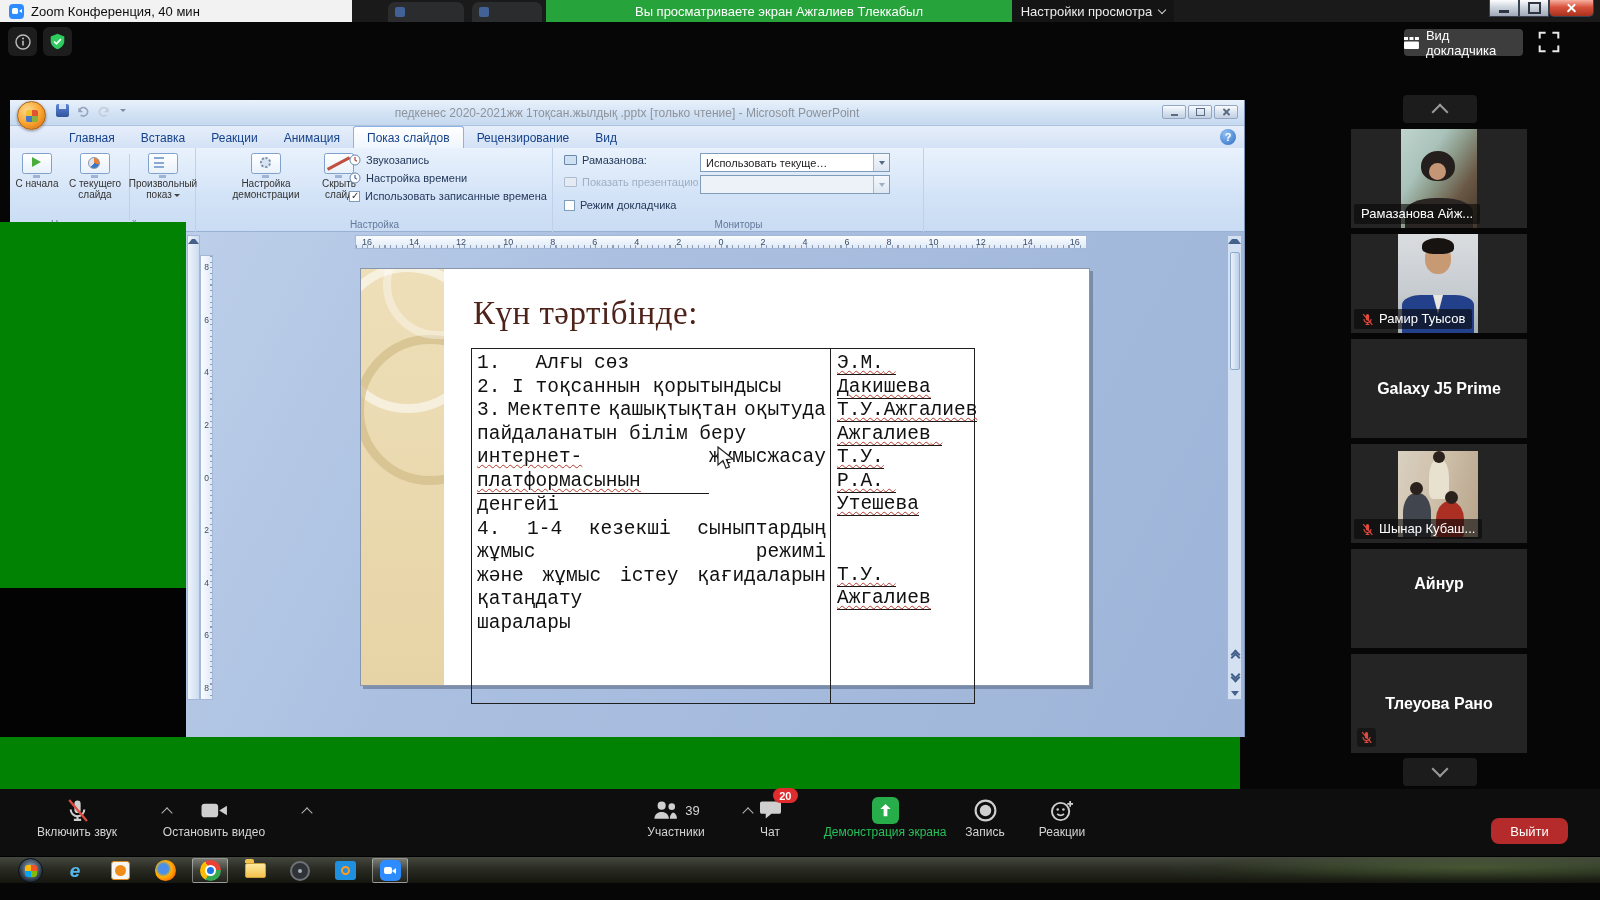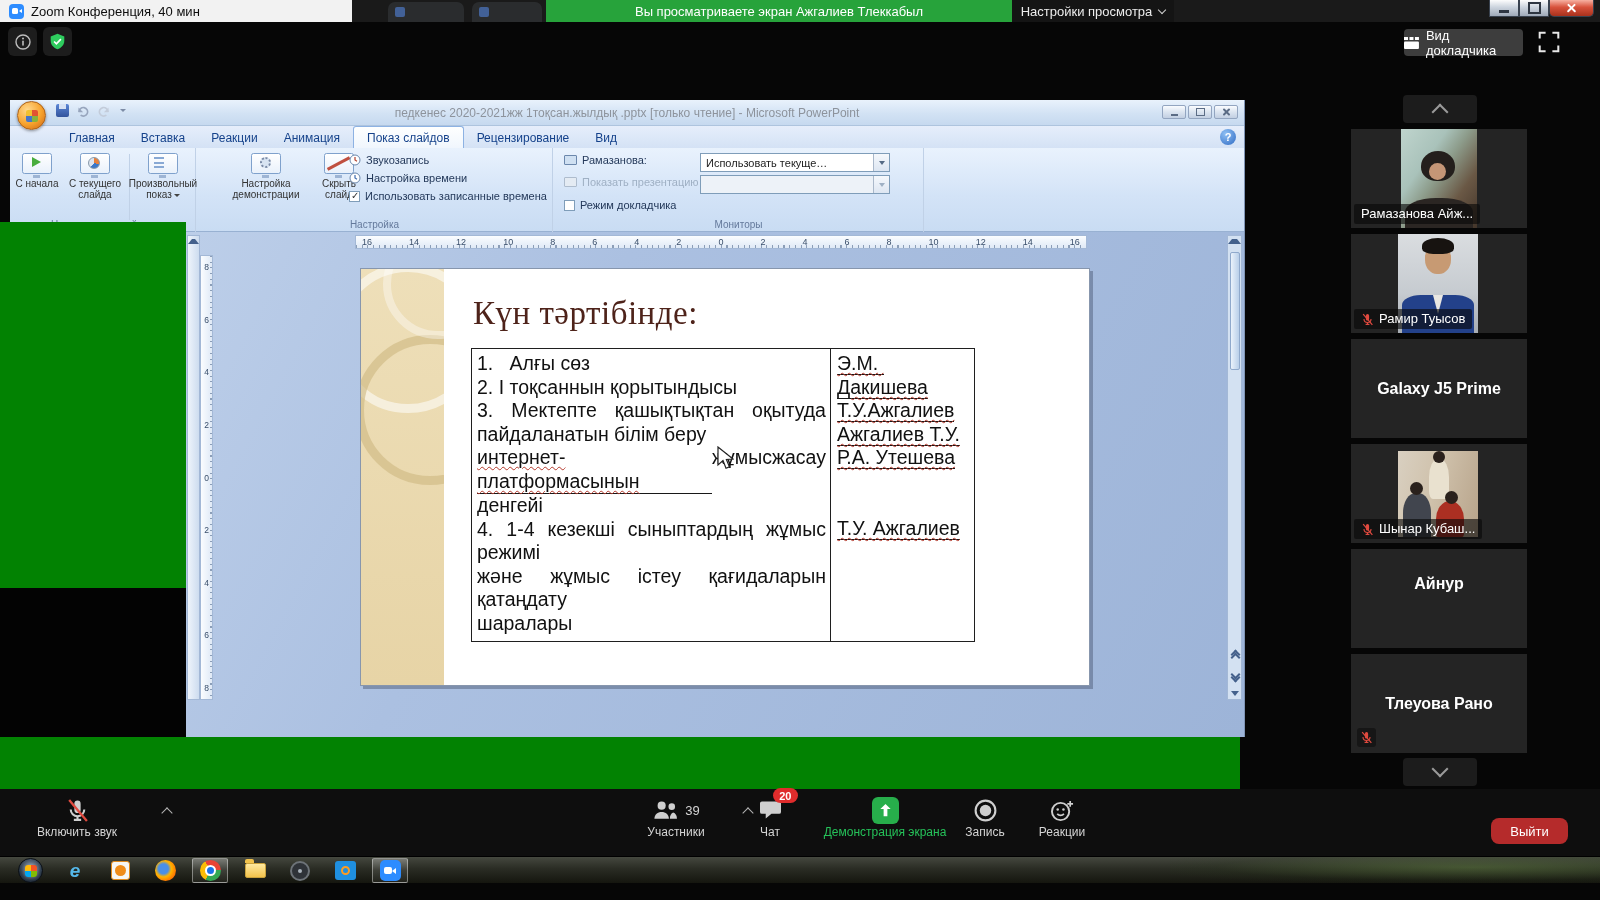--- a/index.html
+++ b/index.html
@@ -82,21 +82,21 @@
 .sthumb{position:absolute;left:1.5px;top:16px;width:10px;height:118px;background:linear-gradient(90deg,#eaf2fb,#b9cfe9);border:1px solid #8fa9cc;border-radius:2px}
 .dchev{width:7px;height:7px;border-right:2px solid #44618c;border-bottom:2px solid #44618c}
 .du{transform:rotate(-135deg);margin-bottom:-4px}.dd{transform:rotate(45deg);margin-top:-4px}
 .snavb{position:absolute;left:1px;width:12px;display:flex;flex-direction:column;align-items:center}
 
 
 .slide{position:absolute;left:350px;top:168px;width:730px;height:418px;background:#fff;border:1px solid #8796ad;box-shadow:3px 3px 0 rgba(70,85,110,.45)}
 .accent{position:absolute;left:0;top:0;width:83px;height:100%;background:linear-gradient(#eedfb9,#e7d4a6);overflow:hidden}
 .cir{position:absolute;border-radius:50%}
 .stitle{position:absolute;left:112px;top:26px;font-family:"Liberation Serif",serif;font-size:33px;color:#4e231a;letter-spacing:.5px}
-.atable{position:absolute;left:110px;top:79px;width:504px;height:294px;border:1.4px solid #1f1f1f;font-family:Liberation Sans, sans-serif;color:#111}
+.atable{position:absolute;left:110px;top:79px;width:504px;height:356px;border:1.4px solid #1f1f1f;font-family:Liberation Mono, monospace;color:#111}
 .colL{position:absolute;left:0;top:0;width:358px;height:100%;padding:3px 4px 0 5px}
 .colR{position:absolute;left:358px;top:0;width:145px;height:100%;border-left:1.2px solid #1f1f1f;padding:3px 2px 0 6px}
 .ln{display:block;line-height:23.5px;min-height:23.5px;font-size:19.5px;white-space:pre-wrap}
 .spread{display:flex;justify-content:space-between;white-space:normal}
 .jlast{text-align:justify;text-align-last:justify;white-space:normal}
 .u{border-bottom:1px solid #181818;text-decoration-line:underline;text-decoration-style:wavy;text-decoration-color:#b5392c;text-decoration-thickness:1px;text-underline-offset:2px}
 
 
 .gleft{position:absolute;left:0;top:222px;width:186px;height:366px;background:#028202;z-index:5}
 .bleft{position:absolute;left:0;top:588px;width:186px;height:149px;background:#030303;z-index:5}
@@ -527,20 +527,30 @@
         <svg width="25" height="25" viewBox="0 0 24 24">
             <rect x="9" y="2.5" width="6" height="12" rx="3" fill="#cfcfcf"></rect>
             <path d="M5.5 11a6.5 6.5 0 0 0 13 0" stroke="#cfcfcf" stroke-width="2" fill="none"></path>
             <path d="M12 17.5V21M8.5 21h7" stroke="#cfcfcf" stroke-width="2"></path>
             <path d="M4 2l17 20" stroke="#e04a3f" stroke-width="2.2"></path>
           </svg>
         <span class="tchev" style="left:98px"></span>
       </span>
       <span>Включить звук</span>
     </div>
+    <div class="titem" style="left:146px;width:136px">
+      <span class="ticon">
+        <svg width="27" height="19" viewBox="0 0 26 18">
+            <rect x="0.5" y="2.5" width="16" height="13" rx="3" fill="#cfcfcf"></rect>
+            <path d="M17.5 9L25 4.5v9L17.5 9z" fill="#cfcfcf"></path>
+          </svg>
+        <span class="tchev" style="left:102px"></span>
+      </span>
+      <span>Остановить видео</span>
+    </div>
     <div class="titem" style="left:620px;width:112px">
       <span class="ticon">
         <svg width="27" height="20" viewBox="0 0 28 20">
             <circle cx="10" cy="5.5" r="4.2" fill="#cfcfcf"></circle>
             <path d="M2.5 19c0-4.4 3.4-7 7.5-7s7.5 2.6 7.5 7z" fill="#cfcfcf"></path>
             <circle cx="20.5" cy="6.5" r="3.4" fill="#cfcfcf"></circle>
             <path d="M18.5 19c0-3 1.4-5.5 3.5-6.3 2.3.7 3.9 3.2 3.9 6.3z" fill="#cfcfcf"></path>
           </svg>
         <span class="cnt">39</span>
         <span class="tchev" style="left:92px"></span>

